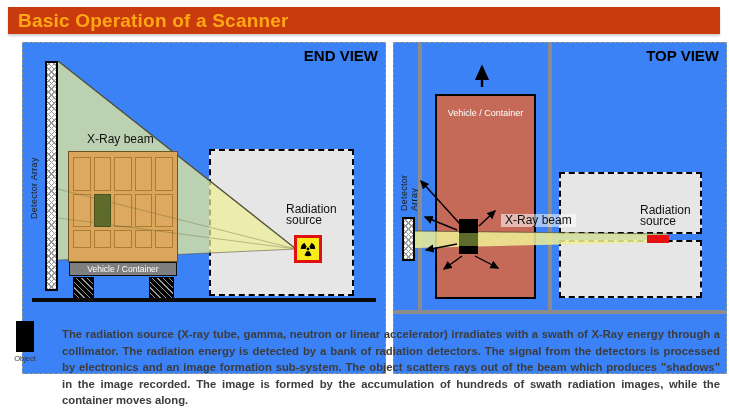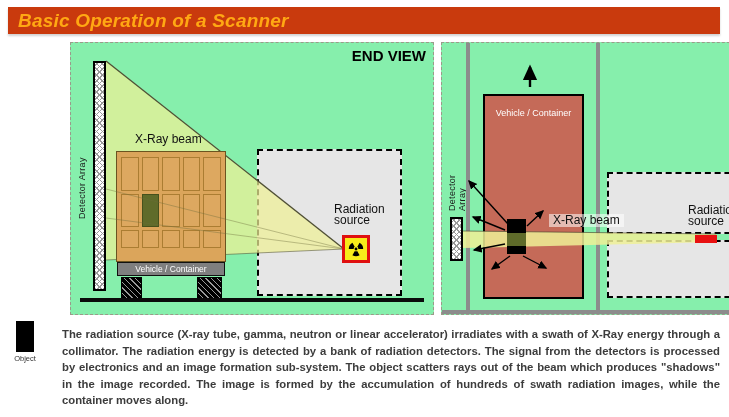--- a/index.html
+++ b/index.html
@@ -2,27 +2,27 @@
 <html><head>
 <meta charset="utf-8">
 <style>
   html,body{margin:0;padding:0;background:#fff;}
   #page{position:relative;width:729px;height:417px;background:#fff;overflow:hidden;
         font-family:"Liberation Sans",sans-serif;}
 
   
   .title-bar{position:absolute;left:8px;top:7px;width:712px;height:27px;
              background:#c93a0d;display:flex;align-items:center;
-             box-shadow:0 2px 2px rgba(0,0,0,.18);font-style:italic;}
+             box-shadow:0 2px 2px rgba(0,0,0,.18);}
   .title-bar span{color:#ffa813;font-size:19px;font-weight:bold;padding-left:10px;
                   letter-spacing:.2px;white-space:nowrap;}
 
   
-  .panel{position:absolute;top:42px;height:273px;background:#86efac;
-         border:1px dashed #9a9a8a;box-sizing:border-box;margin-left:48px;}
+  .panel{position:absolute;top:42px;height:332px;background:#3b82f6;
+         border:1px dashed #9a9a8a;box-sizing:border-box;}
   #end-view{left:22px;width:364px;}
   #top-view{left:393px;width:334px;}
   .view-label{position:absolute;top:4px;right:7px;font-size:15px;font-weight:bold;color:#000;}
 
   .v-label{position:absolute;writing-mode:vertical-rl;transform:rotate(180deg);
            font-size:9px;color:#1a1a1a;letter-spacing:.3px;}
 
   .overlay{position:absolute;left:0;top:0;pointer-events:none;}
 
   
@@ -158,20 +158,21 @@
         <path d="M10,10 L14,16.93 A8,8 0 0 1 6,16.93 Z" fill="#000"></path>
         <path d="M10,10 L2,10 A8,8 0 0 1 6,3.07 Z" fill="#000"></path>
         <path d="M10,10 L14,3.07 A8,8 0 0 1 18,10 Z" fill="#000"></path>
         <circle cx="10" cy="10" r="2.7" fill="#f7ec1a"></circle>
         <circle cx="10" cy="10" r="1.6" fill="#000"></circle>
       </svg>
     </div>
   </div>
 
   <div class="panel" id="top-view">
+    <div class="view-label">TOP VIEW</div>
 
     <div class="road-v" id="road-v1"></div>
     <div class="road-v" id="road-v2"></div>
     <div id="road-h"></div>
 
     <div class="dashed-box" id="tv-dashed-top"></div>
     <div class="dashed-box" id="tv-dashed-bottom"></div>
 
     <div id="tv-vehicle">
       <span>Vehicle / Container</span>

